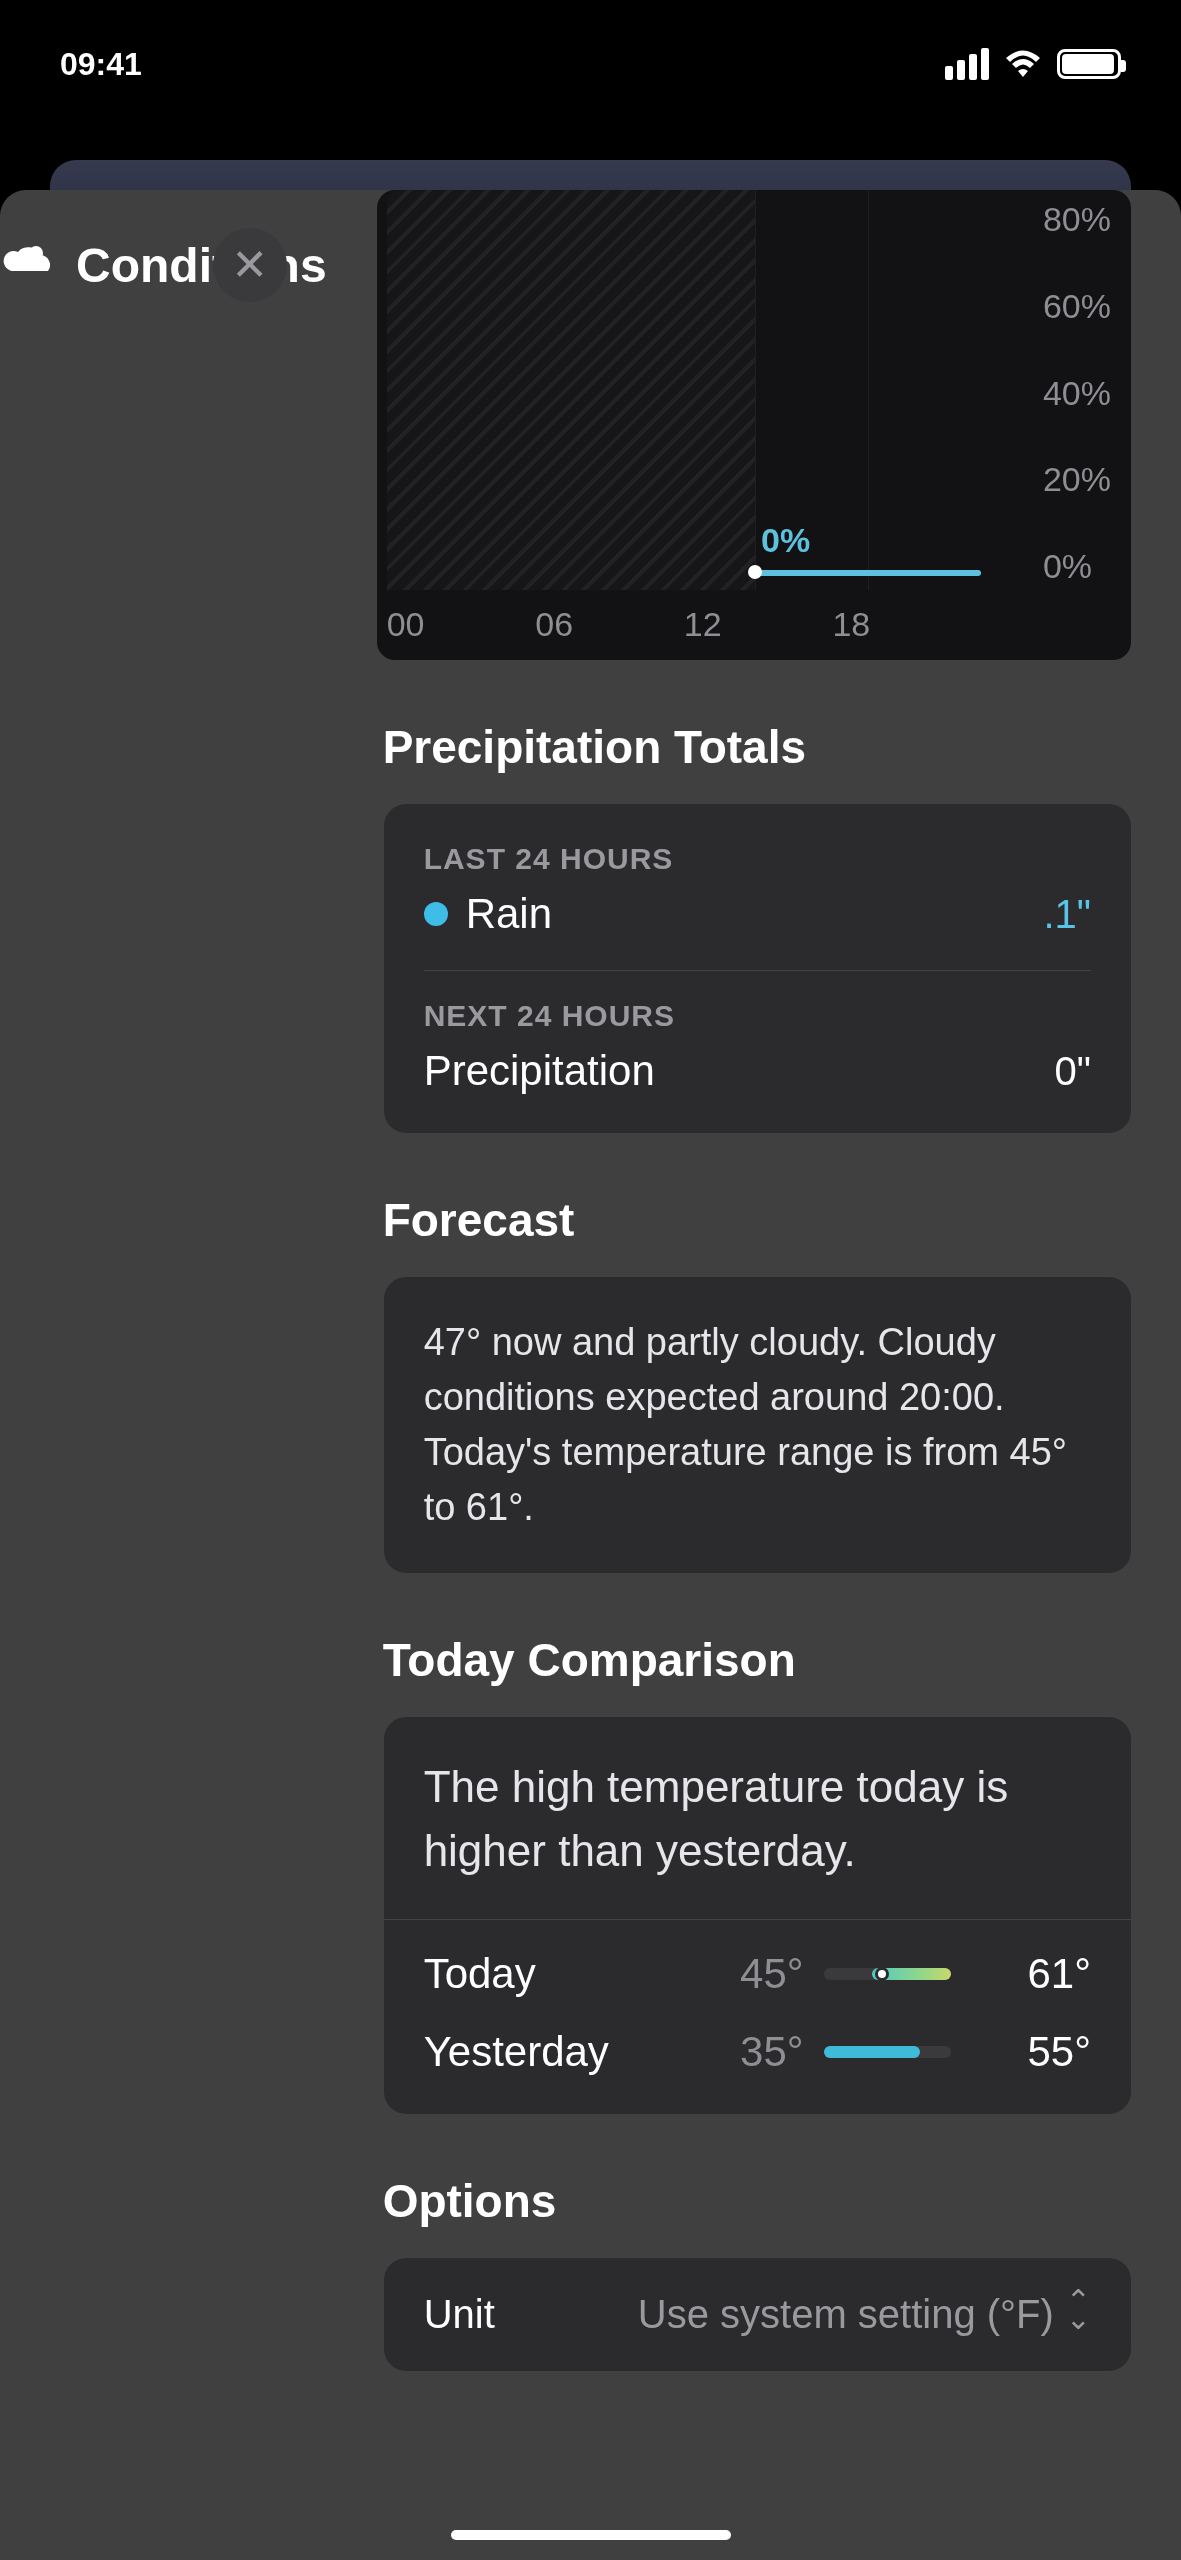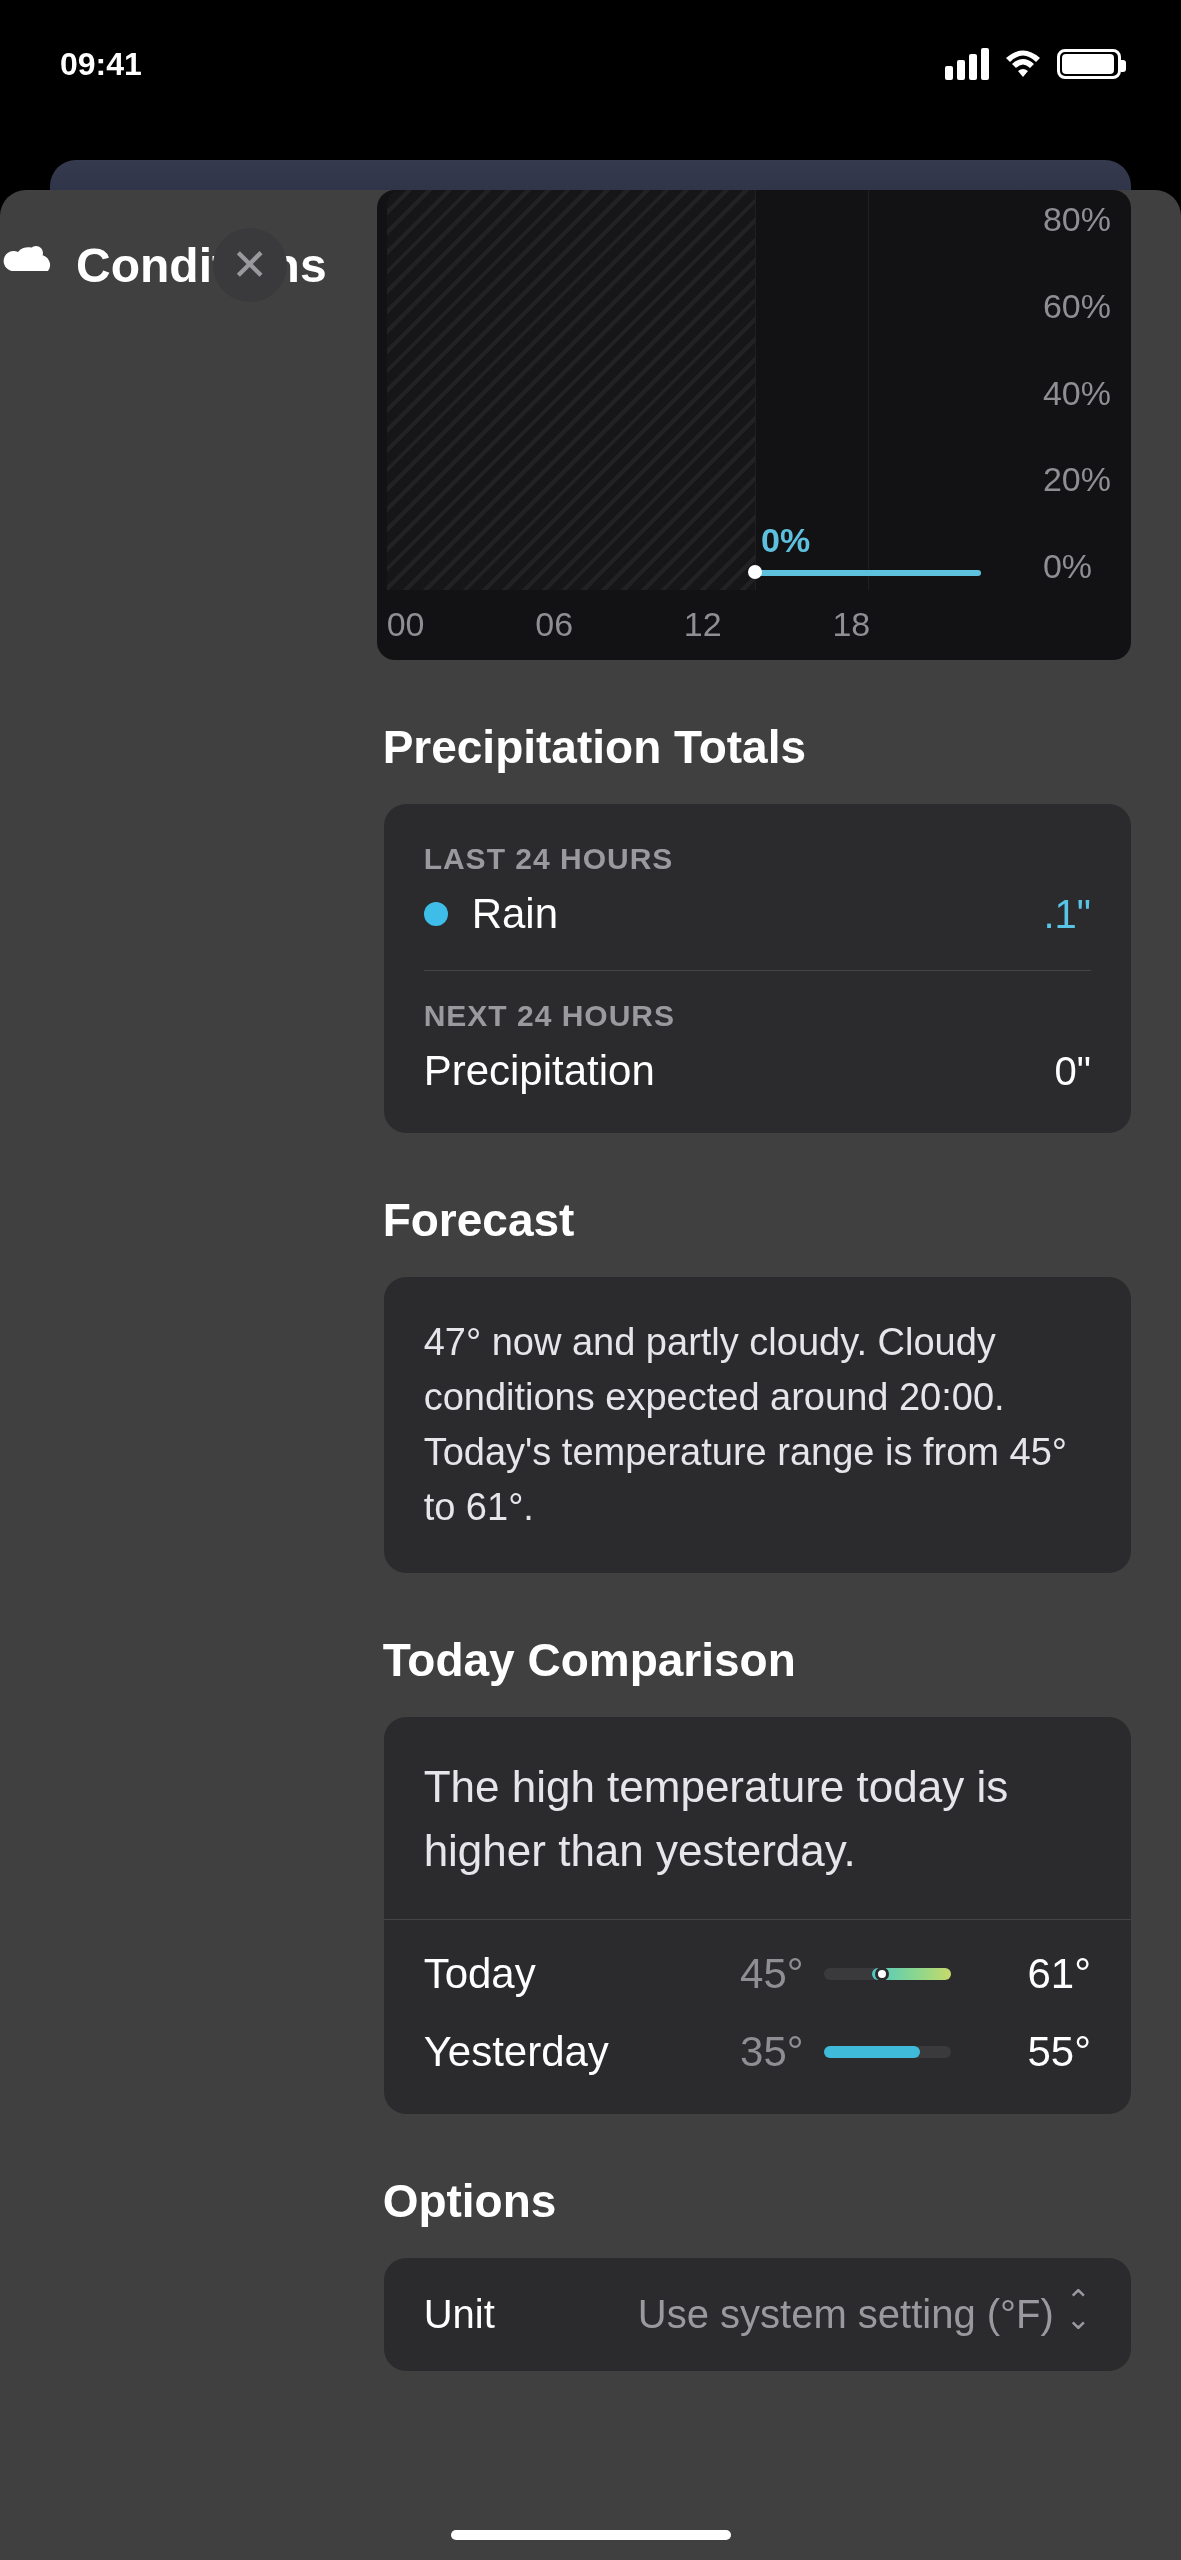--- a/index.html
+++ b/index.html
@@ -122,21 +122,21 @@
     background: #2b2b2d; border-radius: 22px;
     padding: 38px 40px; margin-bottom: 60px; margin-left: 7px;
   }
   .row {
     display: flex; justify-content: space-between; align-items: center;
   }
   .sub-label {
     color: #9a9a9e; font-size: 30px; font-weight: 600; letter-spacing: 1px;
     margin-bottom: 14px;
   }
-  .item-row { display: flex; align-items: center; gap: 24px; }
+  .item-row { display: flex; align-items: center; gap: 18px; }
   .dot { width: 24px; height: 24px; border-radius: 50%; background: #3dbde8; }
   .item-label { font-size: 42px; font-weight: 500; }
   .item-value { font-size: 40px; font-weight: 500; }
   .item-value.cyan { color: #58c4e6; }
   .divider { height: 1px; background: rgba(255,255,255,0.12); margin: 32px 0 28px 0; }
 
   .forecast-text { font-size: 38px; line-height: 1.45; color: #e6e6ea; }
 
   .compare-row {
     display: grid; grid-template-columns: 240px 120px 1fr 120px;

